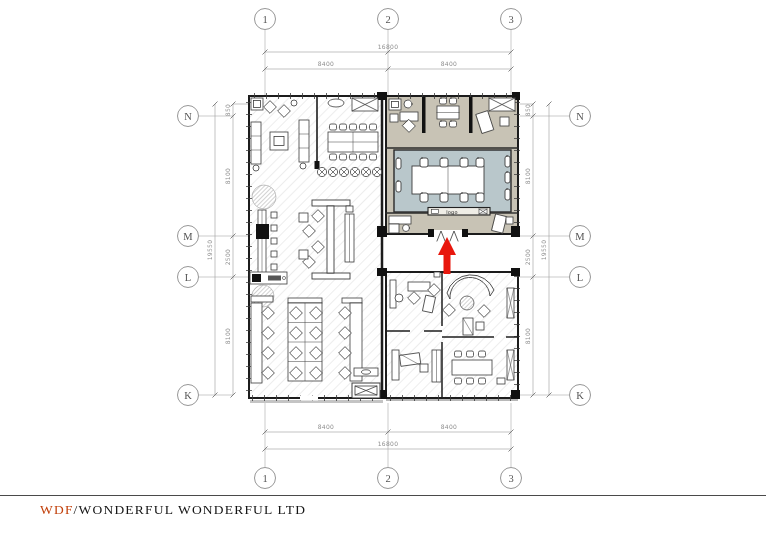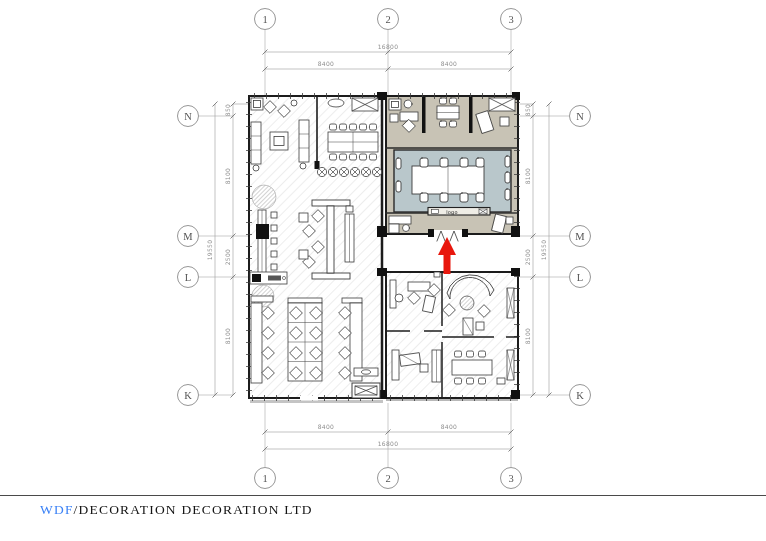--- a/index.html
+++ b/index.html
@@ -5,21 +5,21 @@
   html,body{margin:0;padding:0;background:#fff;}
   .page{position:relative;width:766px;height:541px;background:#ffffff;overflow:hidden;
         font-family:"DejaVu Sans",sans-serif;}
   svg{position:absolute;left:0;top:0;}
   .dimtxt{font-family:"DejaVu Sans",sans-serif;font-size:6px;fill:#8f8f8f;letter-spacing:.3px;}
   .bubtxt{font-family:"Liberation Serif",serif;font-size:10.5px;fill:#555;}
   .logotxt{font-family:"DejaVu Sans",sans-serif;font-size:5px;fill:#222;letter-spacing:.2px;}
   .titlebar-line{position:absolute;left:0;right:0;top:495px;border-top:1.5px solid #4a4a4a;}
   .titlebar{position:absolute;left:40px;top:502px;font-family:"Liberation Serif",serif;
             font-size:13.5px;letter-spacing:1.2px;color:#141414;white-space:nowrap;}
-  .brand{color:#3b82f6;}
+  .brand{color:#c2410c;}
 </style>
 </head>
 <body>
 
 <div class="page">
 <svg width="766" height="541" viewBox="0 0 766 541">
   <defs>
     <pattern id="hatch" width="7" height="7" patternUnits="userSpaceOnUse" patternTransform="rotate(45)">
       <rect width="7" height="7" fill="#ffffff"></rect>
       <line x1="0" y1="0" x2="0" y2="7" stroke="#dcdcdc" stroke-width="1"></line>
@@ -452,15 +452,15 @@
           <line x1="507" y1="380" x2="514" y2="350" stroke-width="0.5"></line>
       <rect x="434" y="272" width="6" height="5"></rect>
     </g>
   </g>
 
   <polygon points="447,237 438,255 443.5,255 443.5,274 450.5,274 450.5,255 456,255" fill="#e8170d"></polygon>
 </svg>
 
   <div class="titlebar-line"></div>
   <div class="titlebar">
-    <span class="brand">WDF</span><span>/</span><span>DECORATION DECORATION LTD</span>
+    <span class="brand">WDF</span><span>/</span><span>WONDERFUL WONDERFUL LTD</span>
   </div>
 </div>
 
 </body></html>

